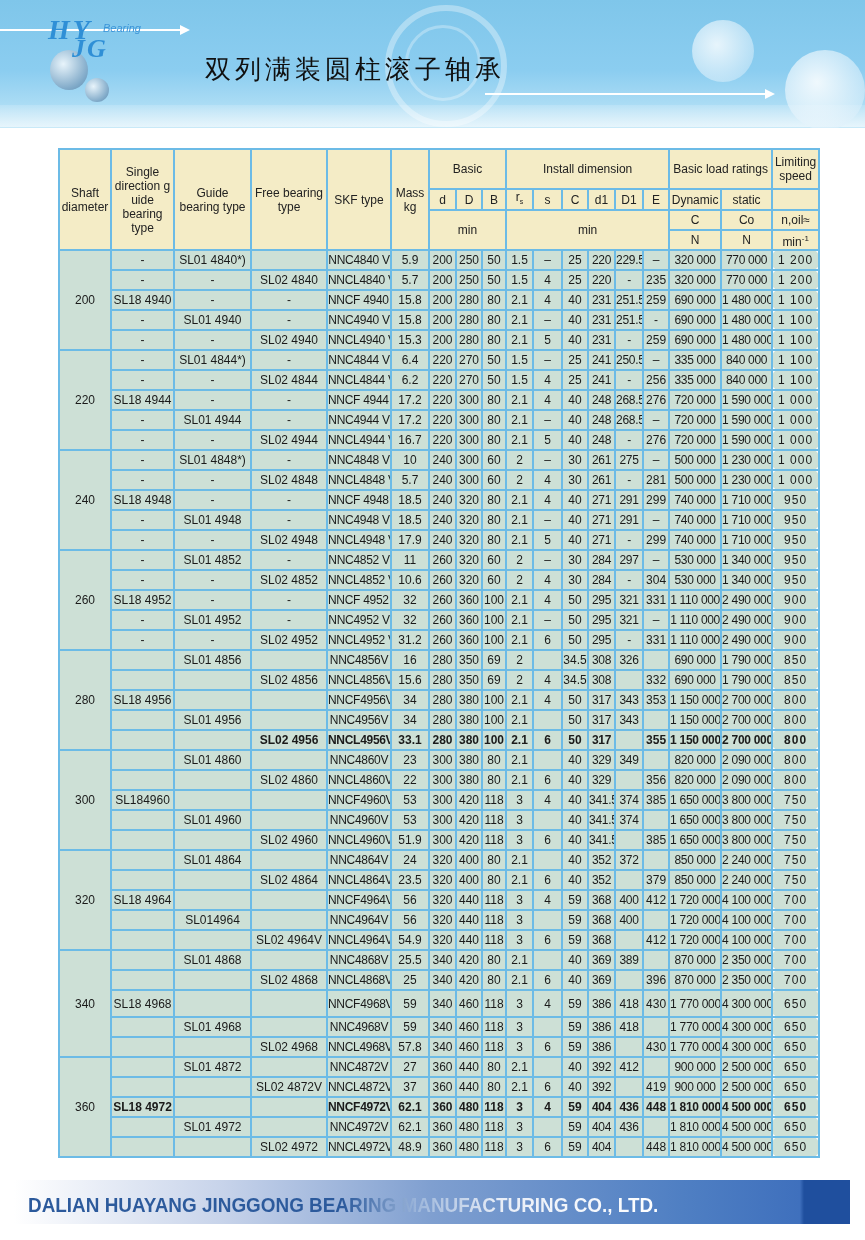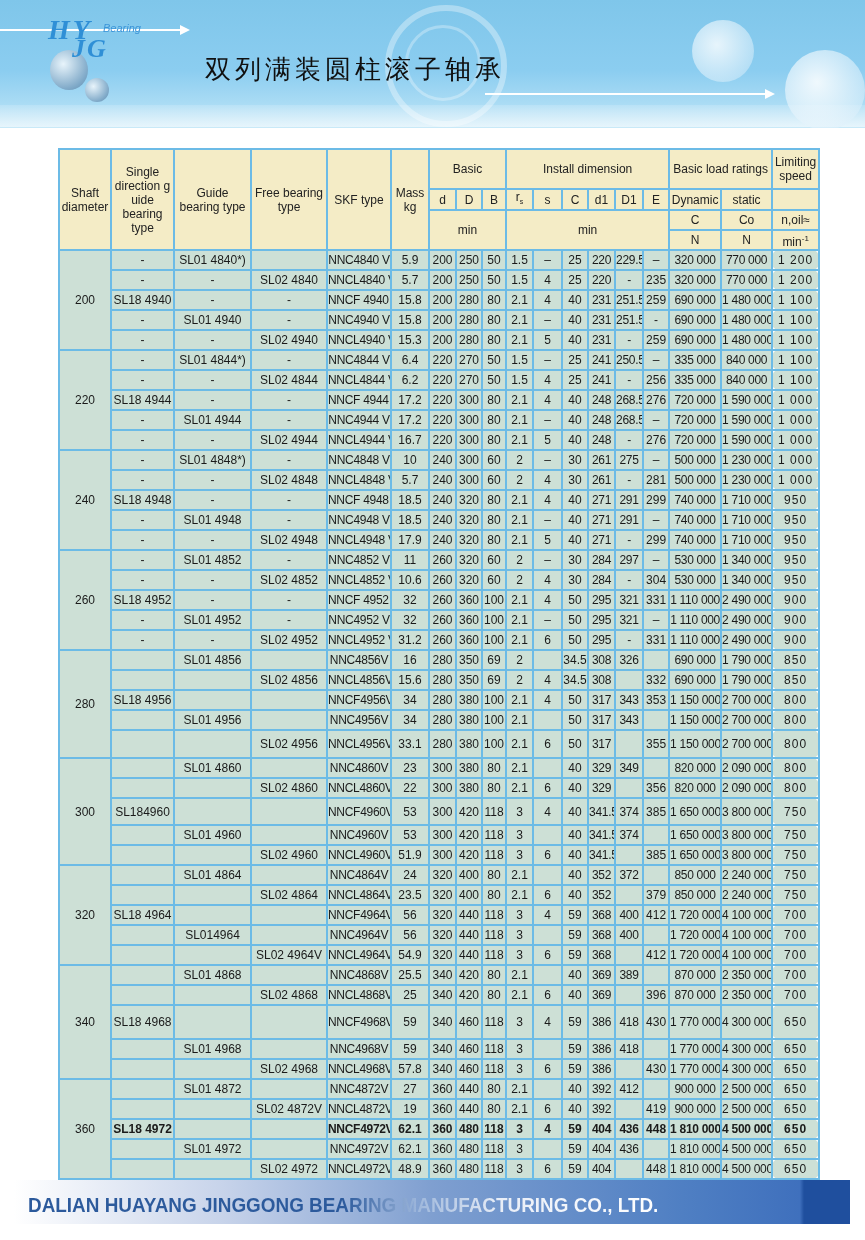--- a/index.html
+++ b/index.html
@@ -572,21 +572,21 @@
         <td>2.1</td>
         <td></td>
         <td>50</td>
         <td class="sm">317</td>
         <td class="sm">343</td>
         <td></td>
         <td class="load">1 150 000</td>
         <td class="load">2 700 000</td>
         <td class="speed">800</td>
       </tr>
-      <tr style="height: 28px;">
+      <tr style="height: 20px; font-weight: bold;">
         <td></td>
         <td></td>
         <td>SL02 4956</td>
         <td class="skf">NNCL4956V</td>
         <td class="mass">33.1</td>
         <td>280</td>
         <td>380</td>
         <td>100</td>
         <td>2.1</td>
         <td>6</td>
@@ -630,21 +630,21 @@
         <td>2.1</td>
         <td>6</td>
         <td>40</td>
         <td class="sm">329</td>
         <td class="sm"></td>
         <td>356</td>
         <td class="load">820 000</td>
         <td class="load">2 090 000</td>
         <td class="speed">800</td>
       </tr>
-      <tr style="height: 27px;">
+      <tr style="height: 20px;">
         <td>SL184960</td>
         <td></td>
         <td></td>
         <td class="skf">NNCF4960V</td>
         <td class="mass">53</td>
         <td>300</td>
         <td>420</td>
         <td>118</td>
         <td>3</td>
         <td>4</td>
@@ -822,21 +822,21 @@
         <td>2.1</td>
         <td>6</td>
         <td>40</td>
         <td class="sm">369</td>
         <td class="sm"></td>
         <td>396</td>
         <td class="load">870 000</td>
         <td class="load">2 350 000</td>
         <td class="speed">700</td>
       </tr>
-      <tr style="height: 34px;">
+      <tr style="height: 27px;">
         <td>SL18 4968</td>
         <td></td>
         <td></td>
         <td class="skf">NNCF4968V</td>
         <td class="mass">59</td>
         <td>340</td>
         <td>460</td>
         <td>118</td>
         <td>3</td>
         <td>4</td>
@@ -904,21 +904,21 @@
         <td></td>
         <td class="load">900 000</td>
         <td class="load">2 500 000</td>
         <td class="speed">650</td>
       </tr>
       <tr style="height: 20px; margin-top: 36px;">
         <td></td>
         <td></td>
         <td>SL02 4872V</td>
         <td class="skf">NNCL4872V</td>
-        <td class="mass">19</td>
+        <td class="mass">37</td>
         <td>360</td>
         <td>440</td>
         <td>80</td>
         <td>2.1</td>
         <td>6</td>
         <td>40</td>
         <td class="sm">392</td>
         <td class="sm"></td>
         <td>419</td>
         <td class="load">900 000</td>

